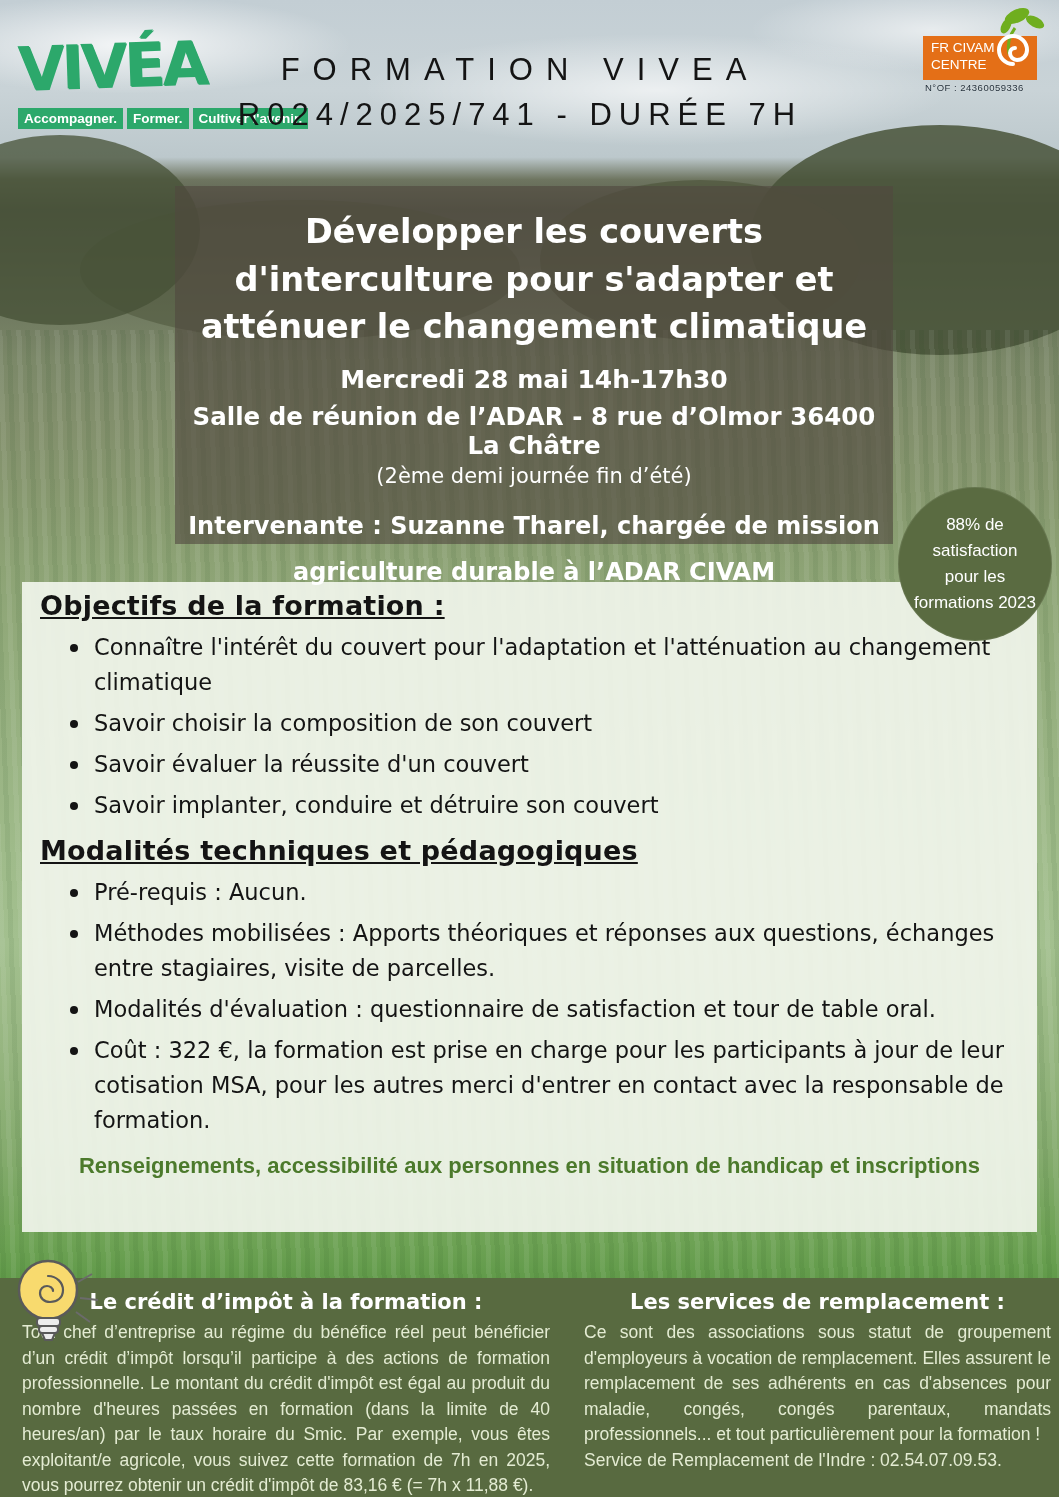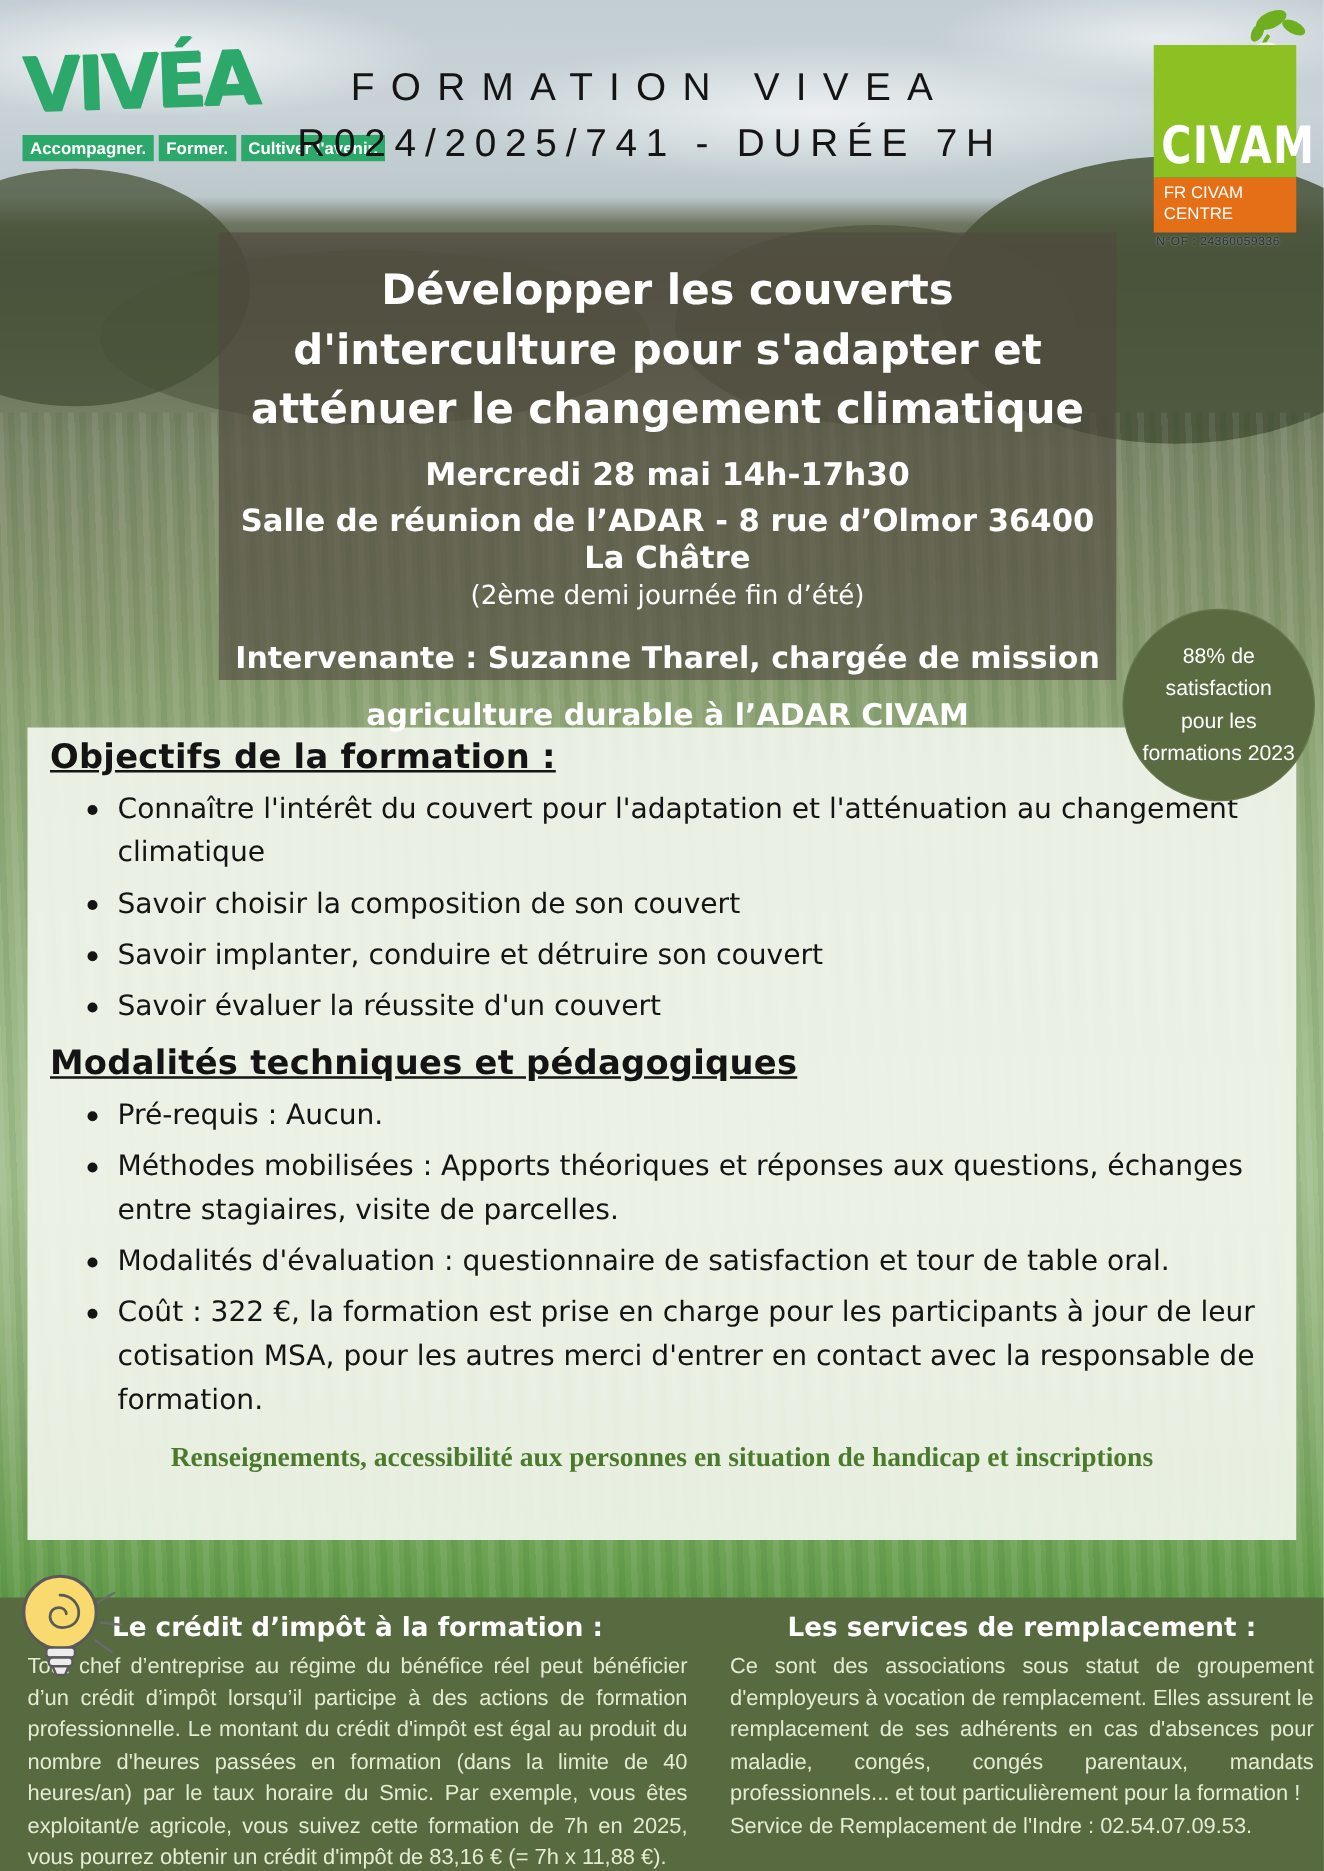--- a/index.html
+++ b/index.html
@@ -93,21 +93,21 @@
   .panel li{
     font-size:22.5px;line-height:35px;margin-bottom:6px;position:relative;
     padding-left:26px;
   }
   .panel li::before{
     content:"";position:absolute;left:2px;top:14px;width:8px;height:8px;
     border-radius:50%;background:#141414;
   }
   .contact{
     margin-top:10px;text-align:center;color:#4c7a2c;font-weight:700;
-    font-size:22px;line-height:35px;font-family:Liberation Serif, serif;
+    font-size:22px;line-height:35px;font-family:Liberation Sans, sans-serif;
   }
   
   .footer{
     position:absolute;left:0;top:1278px;width:1059px;height:219px;z-index:2;
     background:#586a40;box-sizing:border-box;display:flex;
     padding:12px 8px 0 22px;gap:34px;
   }
   .fcol{box-sizing:border-box;}
   .fcol.left{width:528px;}
   .fcol.right{flex:1;}
@@ -148,23 +148,20 @@
 </div>
 
 <div class="civam-logo">
   <svg class="civam-sprout" width="70" height="62" viewBox="0 0 70 62">
     <ellipse cx="38" cy="10" rx="13" ry="6.5" fill="#6fae1f" transform="rotate(-24 38 10)"></ellipse>
     <ellipse cx="56" cy="16" rx="10" ry="5" fill="#6fae1f" transform="rotate(28 56 16)"></ellipse>
     <ellipse cx="27" cy="20" rx="8" ry="4.5" fill="#6fae1f" transform="rotate(-62 27 20)"></ellipse>
     <path d="M36 22 C30 30 28 38 30 48" stroke="#6fae1f" stroke-width="3" fill="none"></path>
     <path d="M34 58 a14 14 0 1 1 14 -14 a10 10 0 0 1 -10 10 a7 7 0 0 1 -7 -7 a5 5 0 0 1 5 -5" stroke="#ffffff" stroke-width="4" fill="none" stroke-linecap="round"></path>
   </svg>
-  <div class="civam-square">
-    <span class="civam-name">CIVAM</span>
-  </div>
   <div class="civam-band">
     <div>FR CIVAM</div>
     <div>CENTRE</div>
   </div>
   <div class="civam-of">N°OF : 24360059336</div>
 </div>
 
 <section class="hero">
   <h1 class="hero-title" style="font-size:33.5px;font-weight:700;">Développer les couverts d'interculture pour s'adapter et atténuer le changement climatique</h1>
   <div class="hero-date">Mercredi 28 mai 14h-17h30</div>
@@ -179,22 +176,22 @@
   <div>satisfaction</div>
   <div>pour les</div>
   <div>formations 2023</div>
 </div>
 
 <section class="panel">
   <h2>Objectifs de la formation :</h2>
   <ul>
     <li>Connaître l'intérêt du couvert pour l'adaptation et l'atténuation au changement climatique</li>
     <li>Savoir choisir la composition de son couvert</li>
+    <li>Savoir évaluer la réussite d'un couvert</li>
     <li>Savoir implanter, conduire et détruire son couvert</li>
-    <li>Savoir évaluer la réussite d'un couvert</li>
   </ul>
   <h2 class="second">Modalités techniques et pédagogiques</h2>
   <ul>
     <li>Pré-requis : Aucun.</li>
     <li>Méthodes mobilisées : Apports théoriques et réponses aux questions, échanges entre stagiaires, visite de parcelles.</li>
     <li>Modalités d'évaluation : questionnaire de satisfaction et tour de table oral.</li>
     <li>Coût : 322 €, la formation est prise en charge pour les participants à jour de leur cotisation MSA, pour les autres merci d'entrer en contact avec la responsable de formation.</li>
   </ul>
   <div class="contact">
     <div>Renseignements, accessibilité aux personnes en situation de handicap et inscriptions</div>

